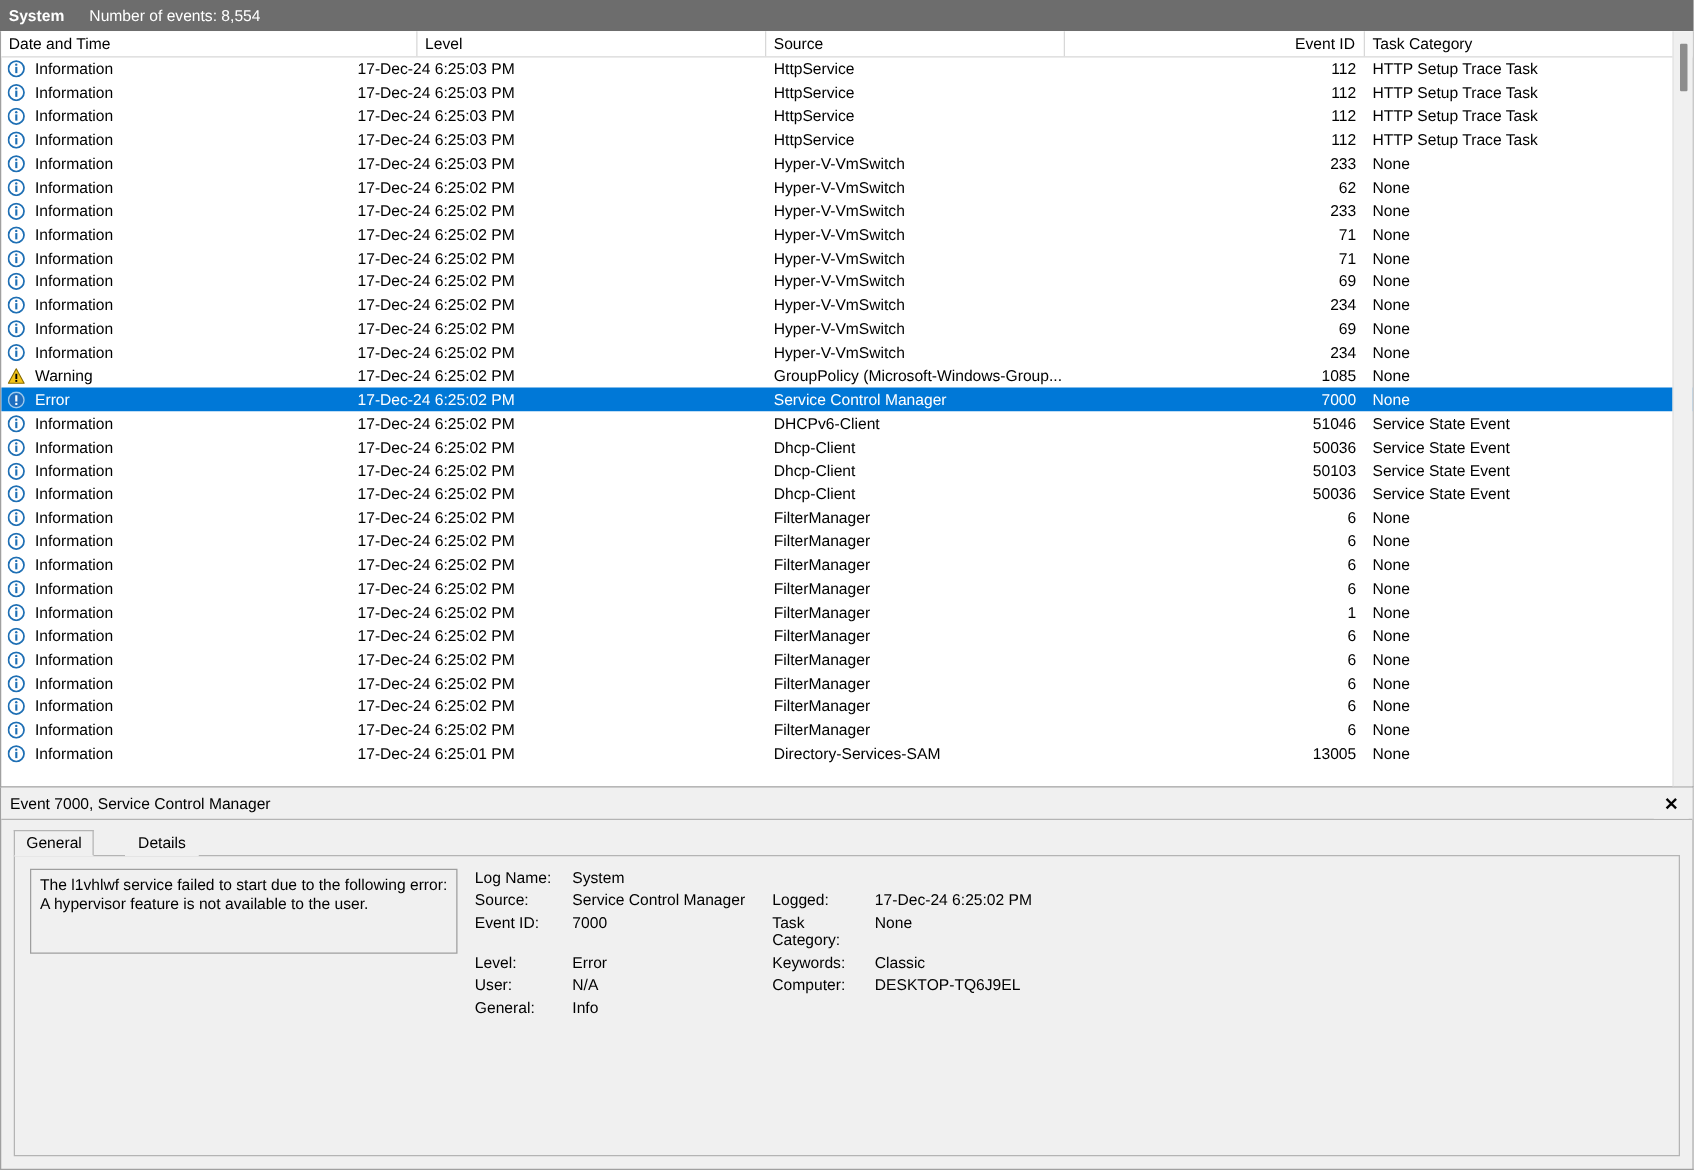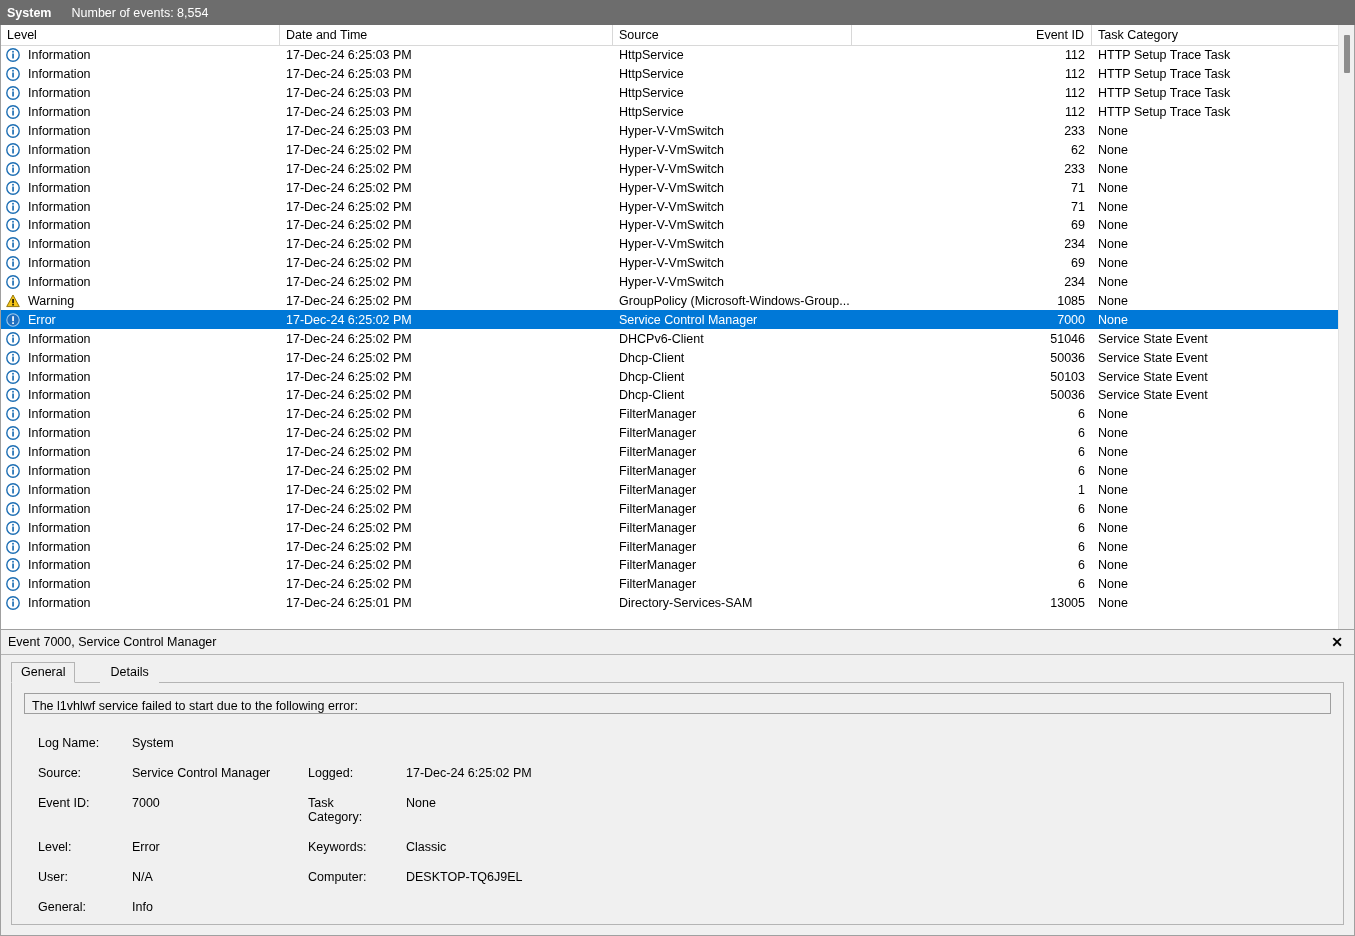--- a/index.html
+++ b/index.html
@@ -169,21 +169,21 @@
     border-bottom: 1px solid #f0f0f0;
   }
 
   .tab-body {
     flex: 1 1 auto;
     margin: 0 10px 10px 10px;
     border: 1px solid #b4b4b4;
     background: #f0f0f0;
     padding: 10px 12px;
     display: flex;
-    flex-direction: column;
+    flex-direction: row;
     overflow: hidden;
   }
 
   .desc-box {
     border: 1px solid #9e9e9e;
     background: #f0f0f0;
     height: 68px;
     padding: 5px 7px;
     font-size: 12.5px;
     line-height: 15px;
@@ -192,38 +192,37 @@
   }
 
   .meta-grid {
     display: grid;
     grid-template-columns: 78px 160px 82px auto;
     row-gap: 4px;
     column-gap: 0;
     font-size: 12.5px;
     padding-left: 14px;
     align-content: start;
-    gap: 16px;
   }
   .meta-grid .mlabel { color: #000; }
   .meta-grid .mval   { color: #000; }
 </style>
 </head>
 <body>
 
 <div class="log-titlebar">
   <span class="log-name">System</span>
   <span class="log-count">Number of events: 8,554</span>
 </div>
 
 <div class="list-wrap">
 
   <div class="list-header">
+    <div class="hcell col-date">Date and Time</div>
     <div class="hcell col-level">Level</div>
-    <div class="hcell col-date">Date and Time</div>
     <div class="hcell col-source">Source</div>
     <div class="hcell col-eventid num">Event ID</div>
     <div class="hcell col-category">Task Category</div>
   </div>
 
   <div class="rows" id="rows-container">
       <div class="row">
         <div class="cell level col-level">
           <span class="lvl-ico">
             <svg width="14" height="14" viewBox="0 0 14 14">

